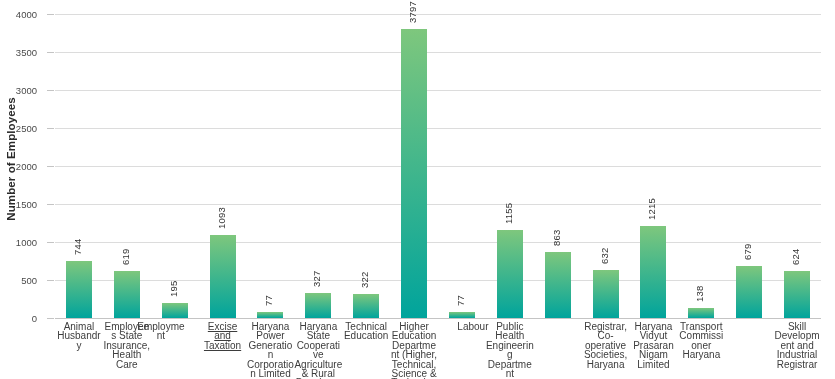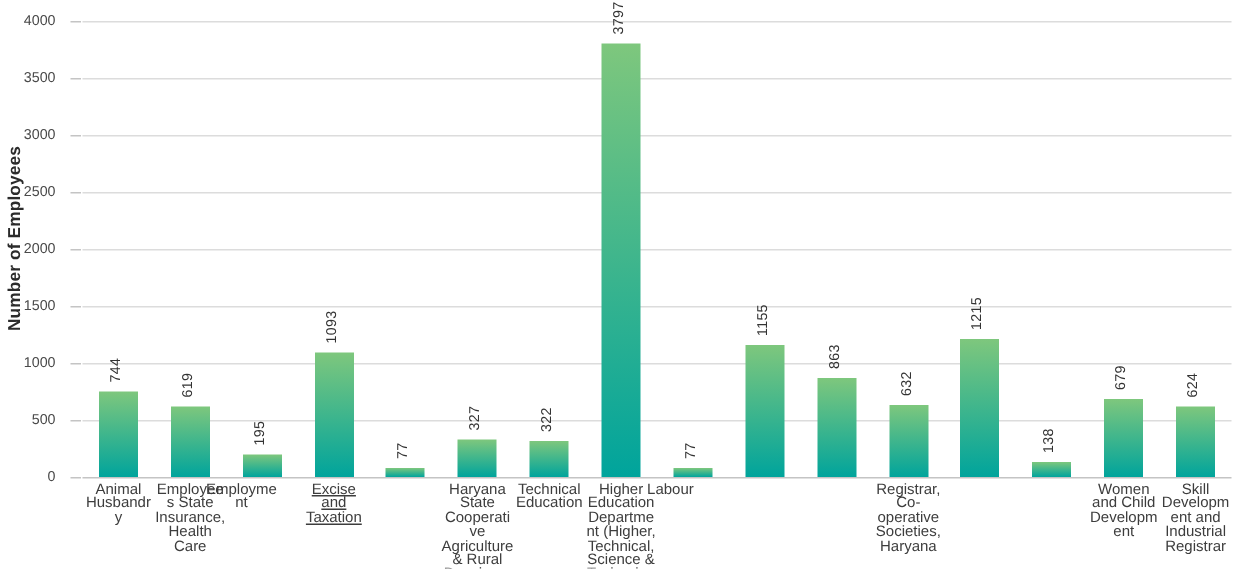--- a/index.html
+++ b/index.html
@@ -236,22 +236,25 @@
           <div class="bar-value" style="bottom: 49.424px;">624</div>
         </div>
       </div>
   </div>
 
   <div id="x-labels">
       <div class="x-label" style="left: 0px; width: 47.875px;">Animal Husbandry</div>
       <div class="x-label" style="left: 47.875px; width: 47.875px;">Employees State Insurance, Health Care</div>
       <div class="x-label" style="left: 82px; width: 47.875px;">Employment</div>
       <div class="x-label" style="left: 143.625px; width: 47.875px; text-decoration: underline;">Excise and Taxation</div>
+      <div class="x-label" style="left: 191.5px; width: 47.875px;">Haryana Power Generation Corporation Limited</div>
       <div class="x-label" style="left: 239.375px; width: 47.875px;">Haryana State Cooperative Agriculture &amp; Rural Development Bank limited</div>
       <div class="x-label" style="left: 287.25px; width: 47.875px;">Technical Education</div>
       <div class="x-label" style="left: 335.125px; width: 47.875px;">Higher Education Department (Higher, Technical, Science &amp; Technology)</div>
-      <div class="x-label" style="left: 368px; width: 47.875px;">Labour</div>
+      <div class="x-label" style="left: 394px; width: 47.875px;">Labour</div>
+      <div class="x-label" style="left: 430.875px; width: 47.875px;">Public Health Engineering Department</div>
       <div class="x-label" style="left: 526.625px; width: 47.875px;">Registrar, Co-operative Societies, Haryana</div>
-      <div class="x-label" style="left: 670.25px; width: 47.875px;">Women and Child Development</div>
+      <div class="x-label" style="left: 574.5px; width: 47.875px;">Haryana Vidyut Prasaran Nigam Limited</div>
+      <div class="x-label" style="left: 622.375px; width: 47.875px;">Transport Commissioner Haryana</div>
       <div class="x-label" style="left: 718.125px; width: 47.875px;">Skill Development and Industrial Registrar</div>
     </div>
 
 </div>
 
 </body></html>

